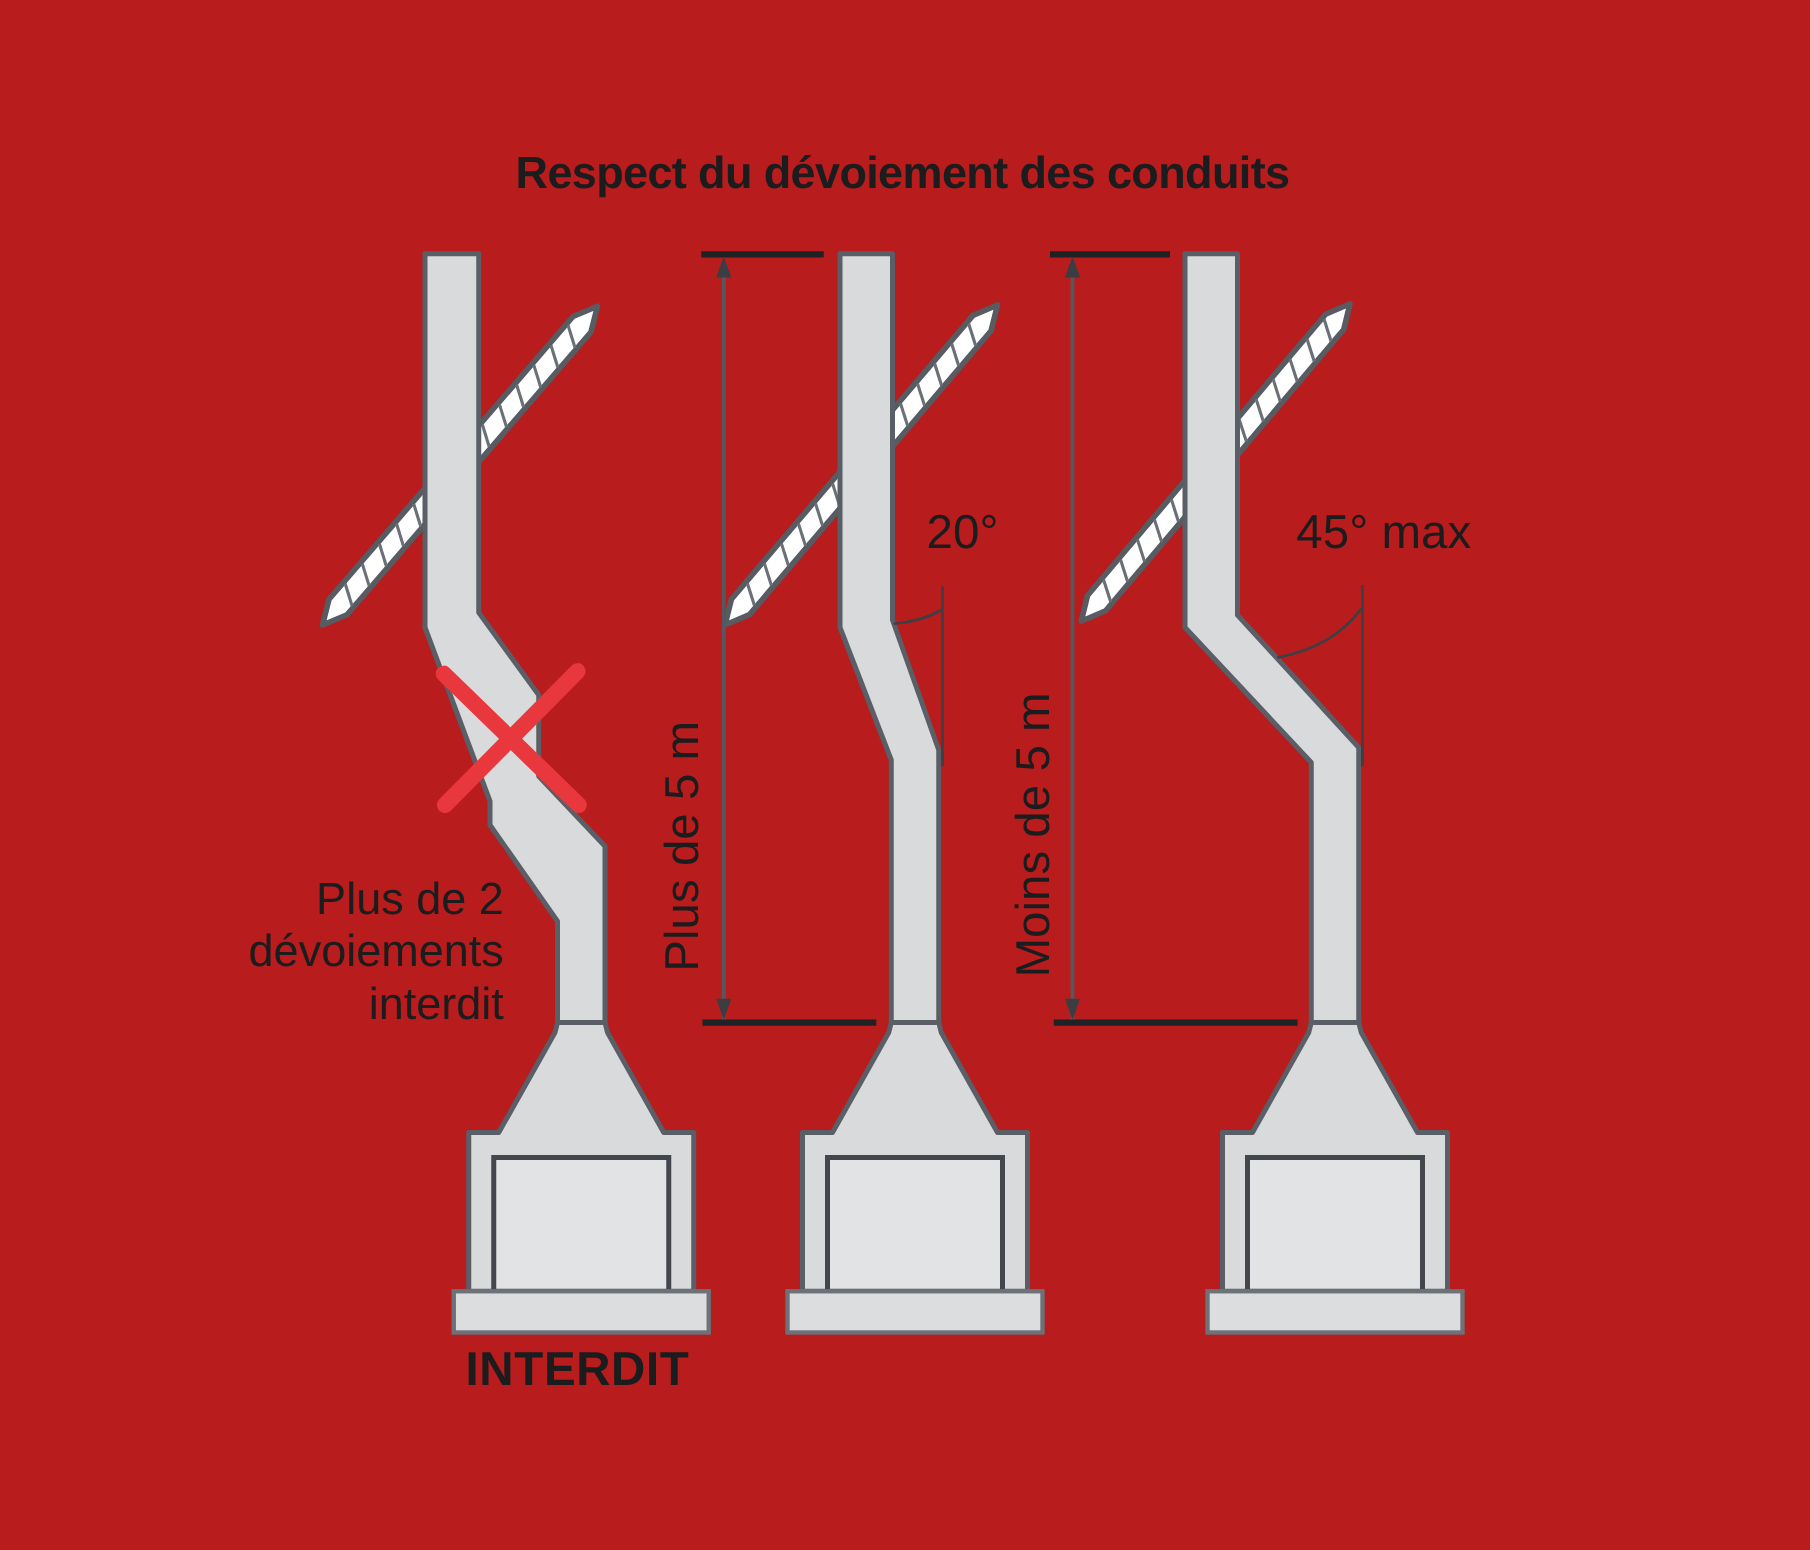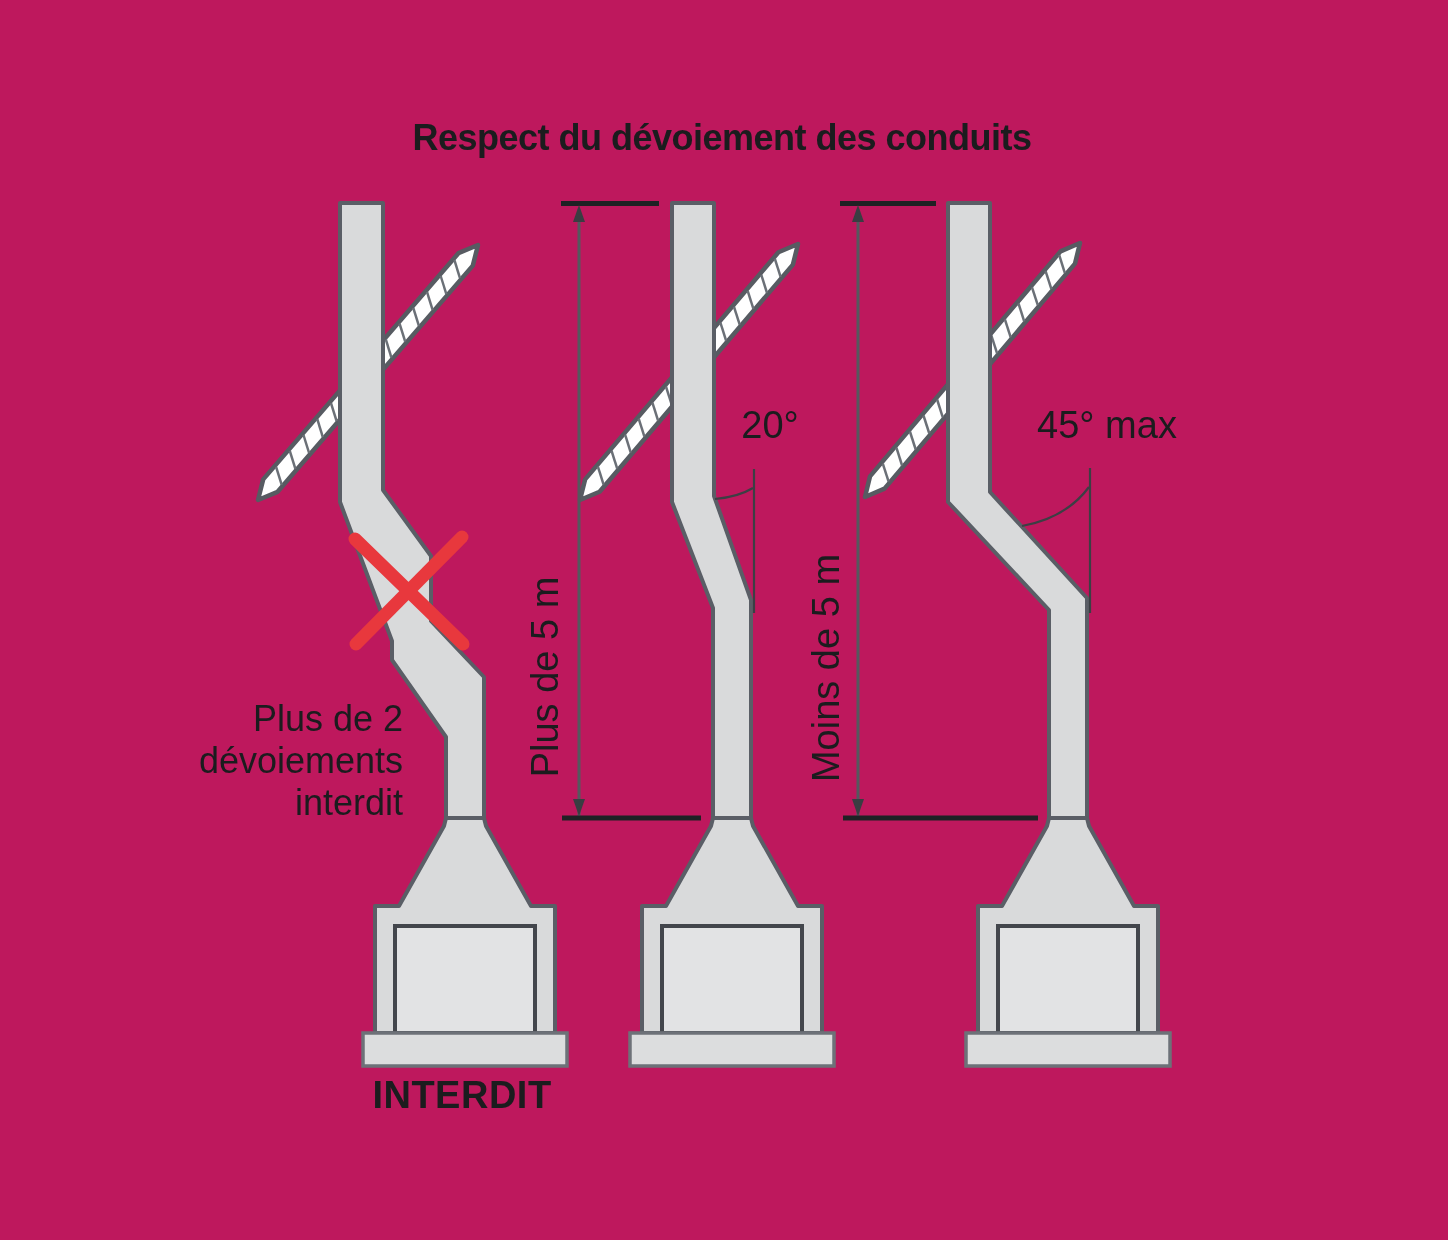--- a/index.html
+++ b/index.html
@@ -4,21 +4,21 @@
 <style>
   html, body {
     margin: 0;
     padding: 0;
     background: #ffffff;
   }
   .stage {
     position: relative;
     width: 1448px;
     height: 1240px;
-    background: #be185d;
+    background: #b91c1c;
     overflow: hidden;
     font-family: "Liberation Sans", sans-serif;
     text-decoration: underline;
   }
   svg { display: block; }
   text {
     font-family: "Liberation Sans", sans-serif;
     fill: #1b1c1e;
   }
   .title-text {

